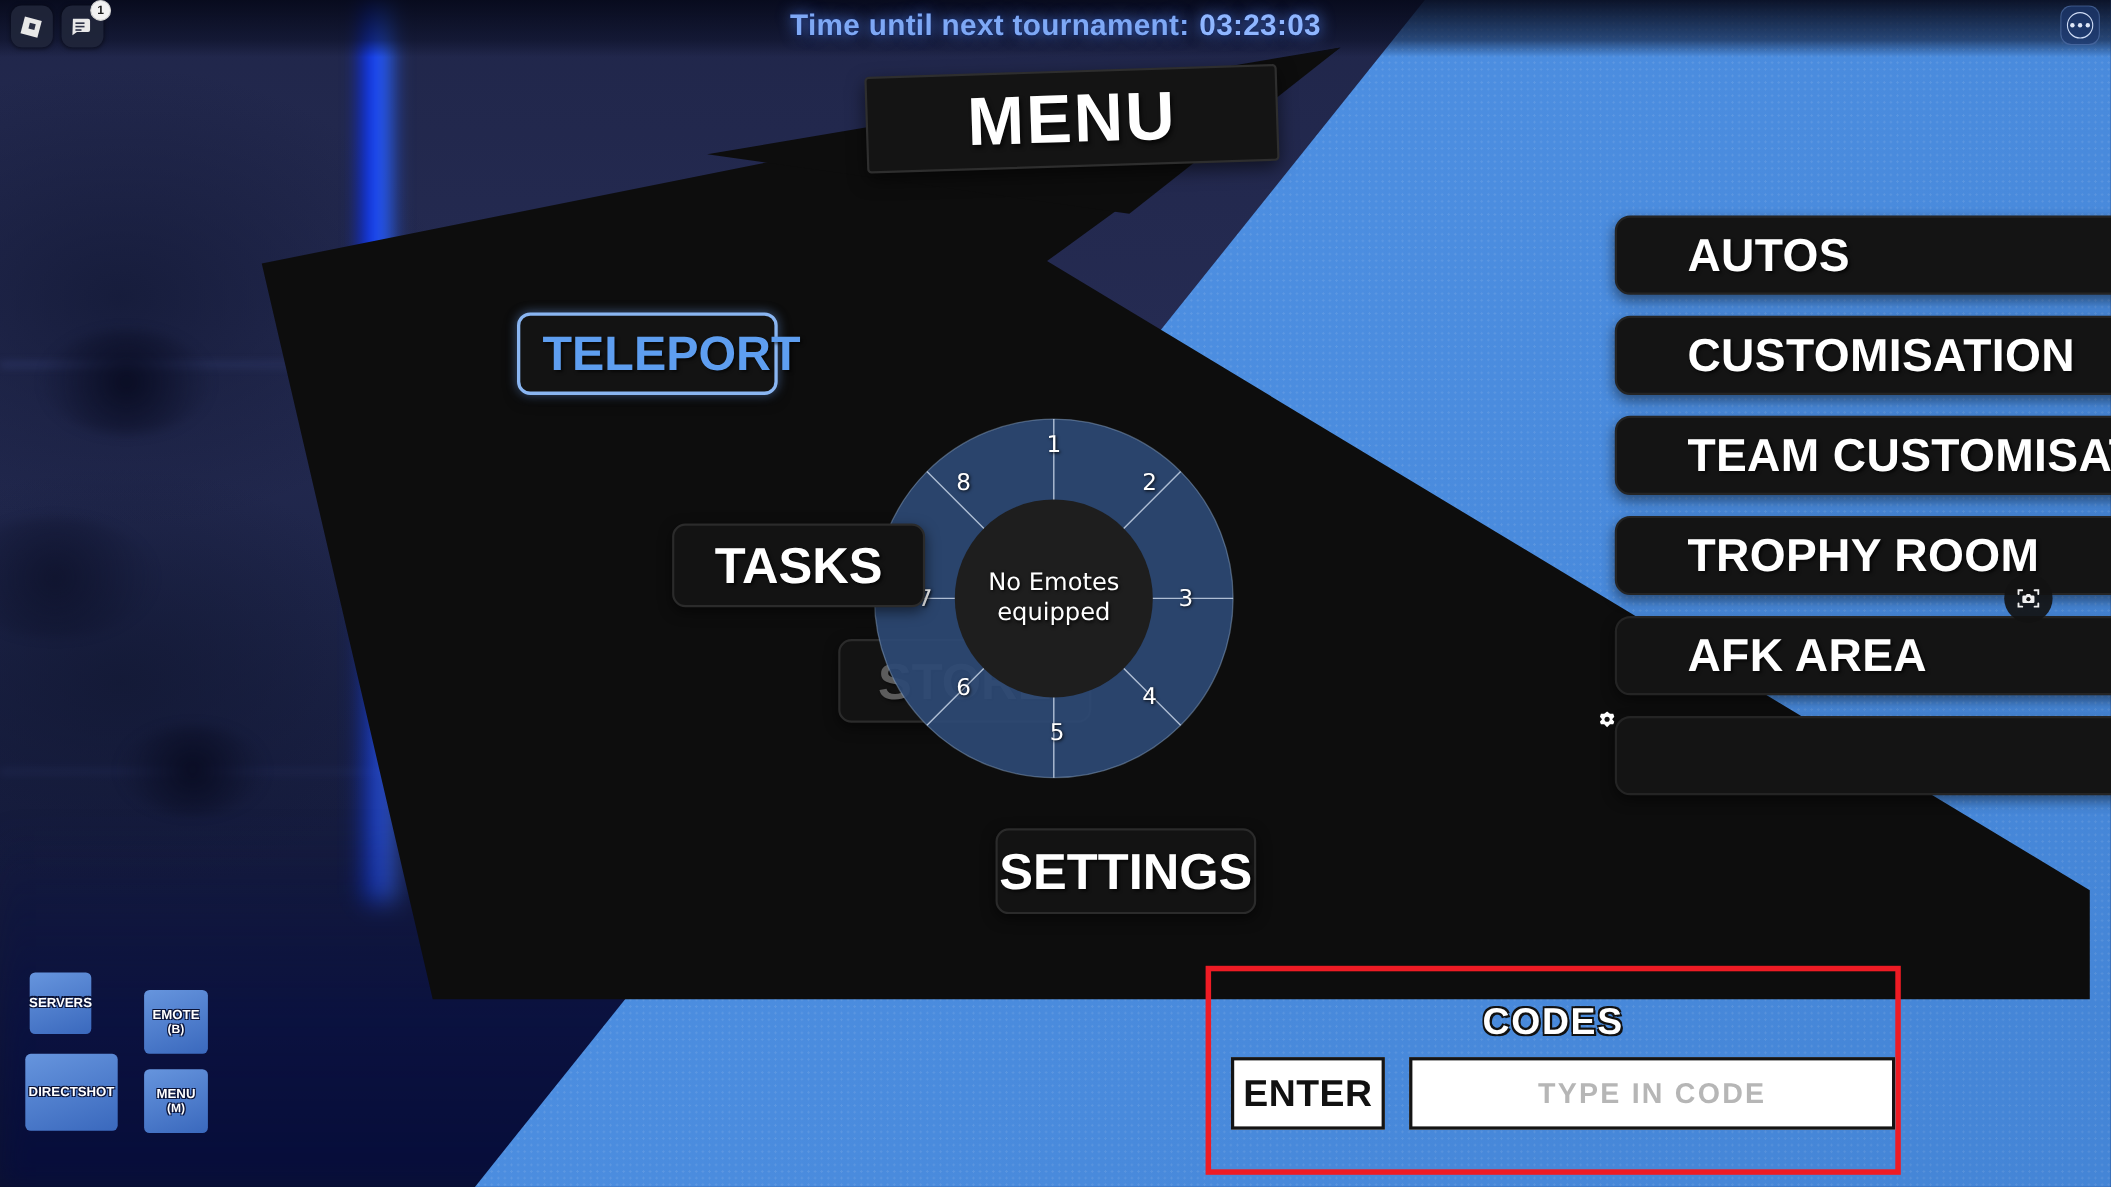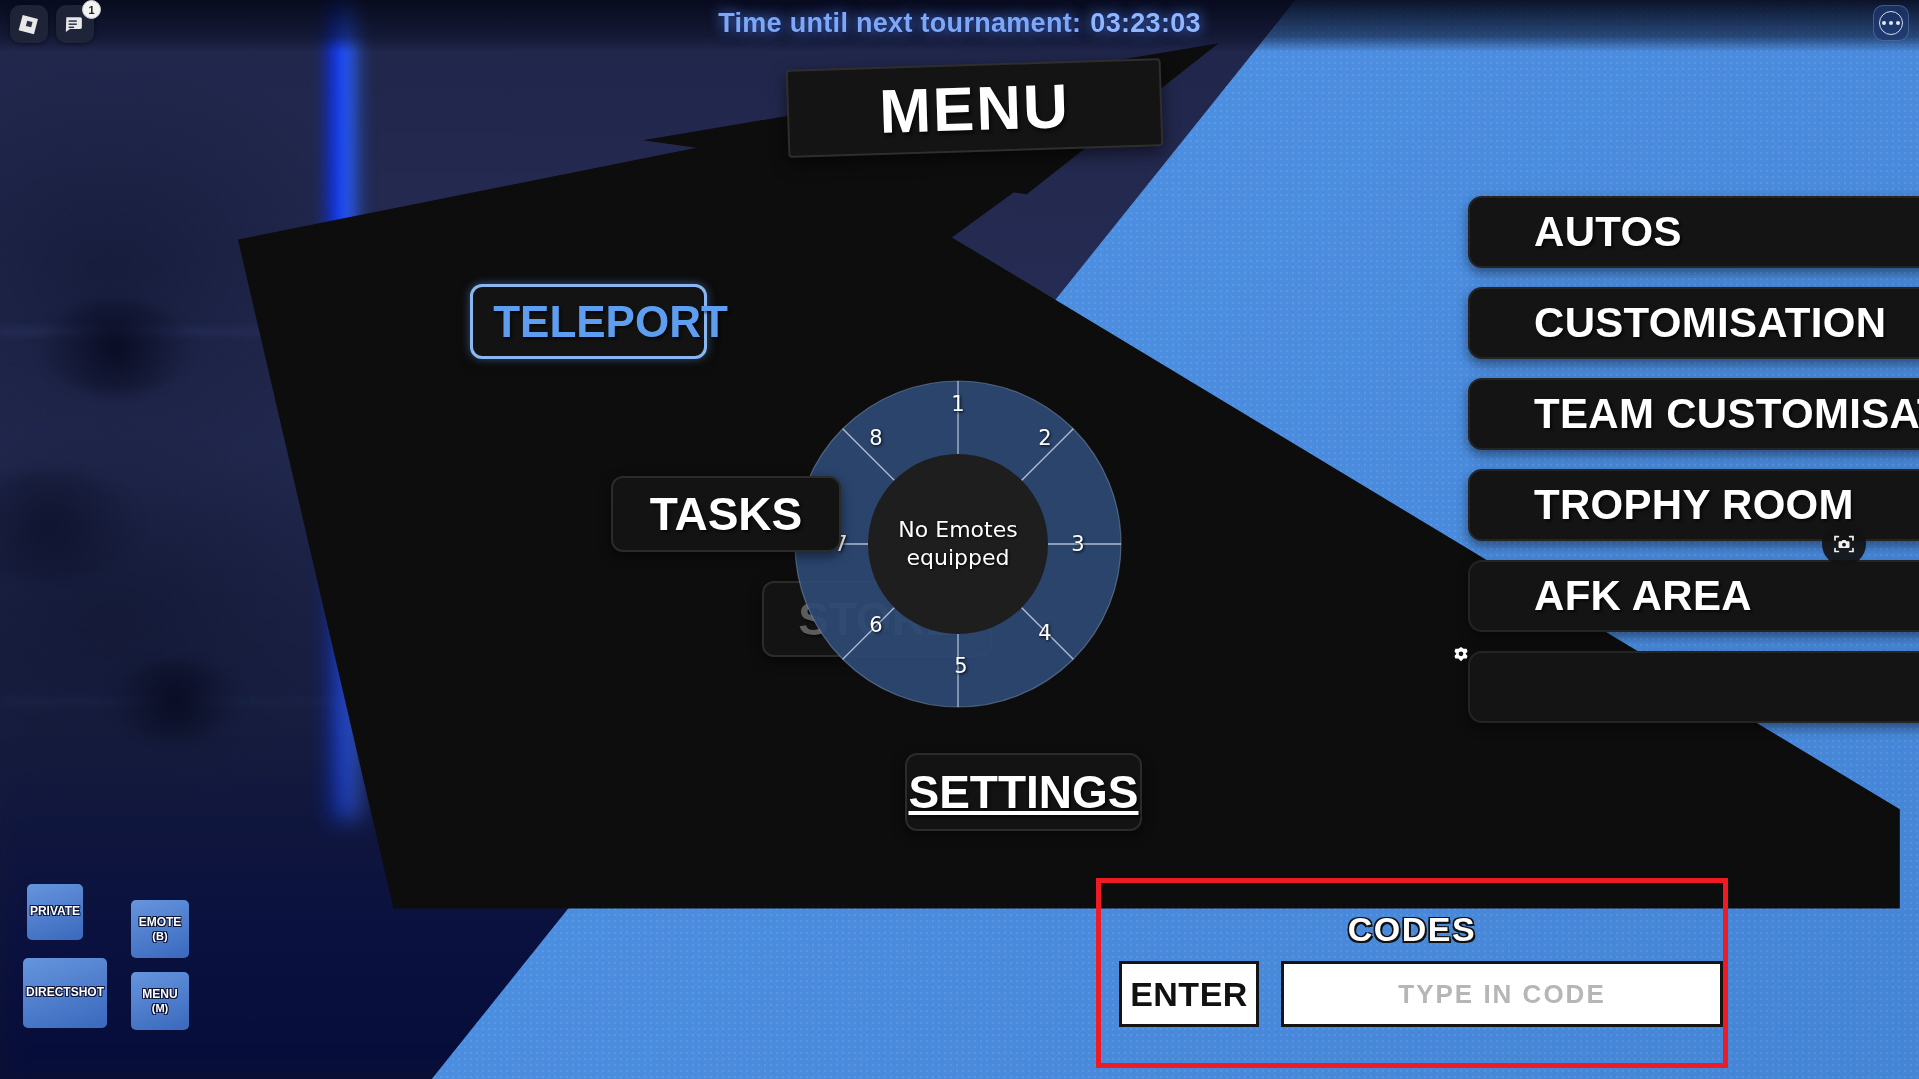--- a/index.html
+++ b/index.html
@@ -146,21 +146,21 @@
   #btn-teleport {
     left:470px; top:284px; width:237px; height:75px;
     border:3px solid #8ab6f2; color:#5e9ef0; font-size:44px;
     box-shadow:0 0 10px rgba(120,170,250,.45), 0 4px 12px rgba(0,0,0,.5);
     text-shadow:2px 2px 3px rgba(0,0,0,.6);
     padding-left:44px;
   }
   #btn-tasks  { left:611px; top:428px; width:230px; height:76px; font-size:46px;margin-top:48px; }
   #btn-store  { left:762px; top:581px; width:230px; height:76px; font-size:46px;
                 color:#5c5c5c; text-shadow:2px 2px 3px rgba(0,0,0,.6); z-index:18; }
-  #btn-settings { left:905px; top:753px; width:237px; height:78px; font-size:46px;text-decoration:underline; }
+  #btn-settings { left:905px; top:753px; width:237px; height:78px; font-size:46px; }
 
   
   #emote-wheel {
     position:absolute; left:758px; top:344px; width:400px; height:400px;
     z-index:20;
   }
   #emote-wheel svg { position:absolute; inset:0; }
   #wheel-hub {
     position:absolute; left:50%; top:50%; transform:translate(-50%,-50%);
     width:180px; height:180px; border-radius:50%;
@@ -400,21 +400,21 @@
 
 <div id="codes-panel">
   <div id="codes-title">CODES</div>
   <div id="codes-row">
     <div id="enter-btn">ENTER</div>
     <div id="code-input">TYPE IN CODE</div>
   </div>
 </div>
 
 <div id="ab-egoist" class="abtn">
-  <span>PRIVATE</span>
+  <span>SERVERS</span>
 </div>
 <div id="ab-directshot" class="abtn">
   <span>DIRECTSHOT</span>
 </div>
 <div id="ab-emote" class="abtn">
   <span>EMOTE</span>
   <span class="sub">(B)</span>
 </div>
 <div id="ab-menu" class="abtn">
   <span>MENU</span>

